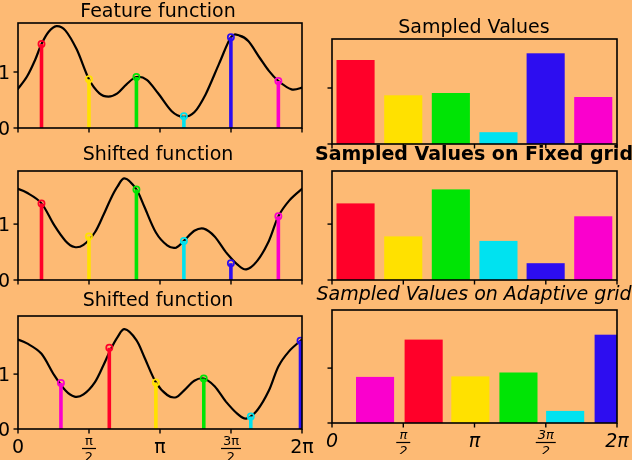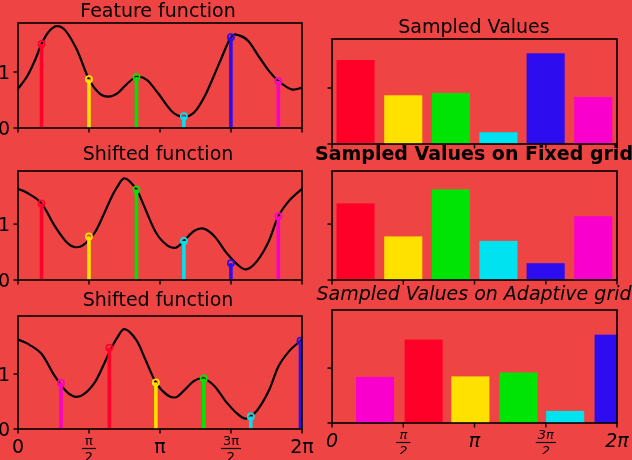--- a/index.html
+++ b/index.html
@@ -1,16 +1,16 @@
 <!DOCTYPE html>
 <html><head>
 <meta charset="utf-8">
 <style>
   html,body{margin:0;padding:0;background:#ffffff;}
-  .figure{position:relative;width:632px;height:460px;background:#ef4444;overflow:hidden;
+  .figure{position:relative;width:632px;height:460px;background:#fdba74;overflow:hidden;
           font-family:"DejaVu Sans","Liberation Sans",sans-serif;color:#000;}
   .panel{position:absolute;}
   #p0{left:0;top:0;width:316px;height:141px;}
   #p1{left:316px;top:16px;width:316px;height:141px;}
   #p2{left:0;top:141px;width:316px;height:146px;}
   #p3{left:316px;top:141px;width:316px;height:146px;font-weight:bold;}
   #p4{left:0;top:287px;width:316px;height:173px;}
   #p5{left:316px;top:281px;width:316px;height:173px;font-style:italic;}
   .panel svg{position:absolute;left:0;top:0;}
   .title{position:absolute;left:-12px;right:-12px;top:0;text-align:center;

